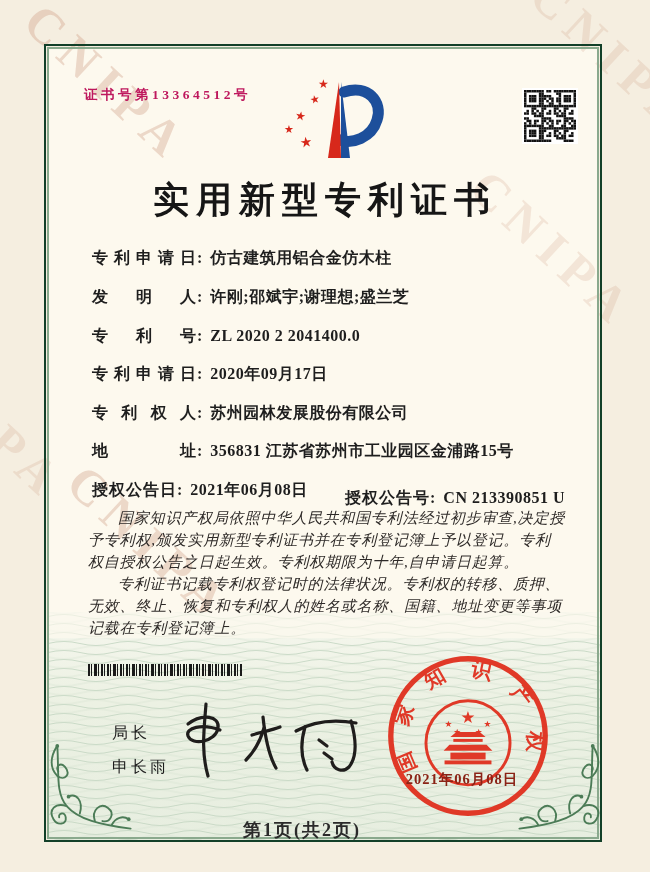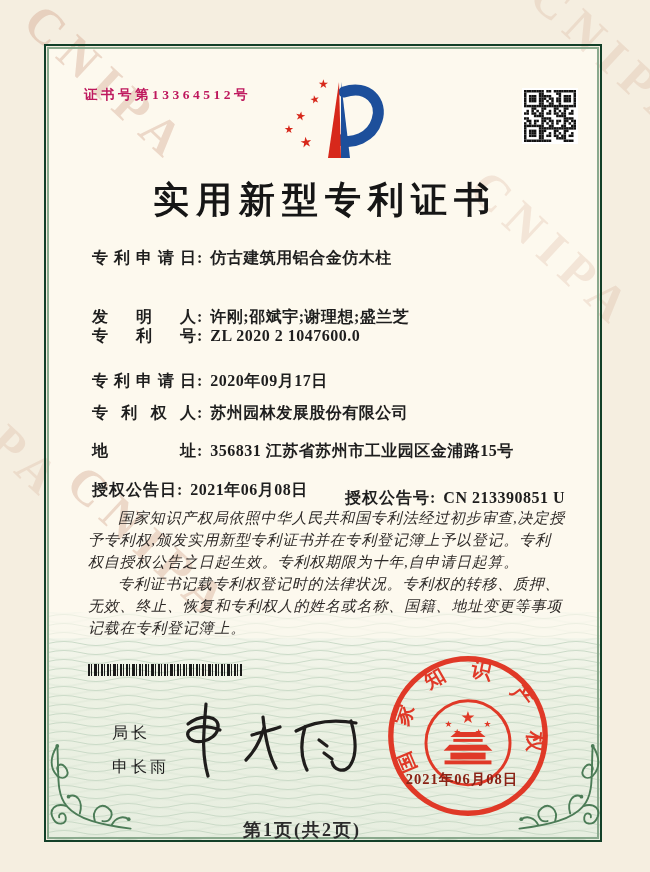--- a/index.html
+++ b/index.html
@@ -403,29 +403,29 @@
         <rect x="20" y="14" width="1" height="1" fill="#111"></rect>
         <rect x="20" y="15" width="1" height="1" fill="#111"></rect>
       </svg>
 
     <div class="title">实用新型专利证书</div>
 
     <div class="frow" style="top:248px;">
       <span class="flabel">专利申请日</span><span class="fcolon">:</span>
       <span class="fvalue">仿古建筑用铝合金仿木柱</span>
     </div>
-    <div class="frow" style="top:287px;margin-top:20px;">
+    <div class="frow" style="top:287px;">
       <span class="flabel">发明人</span><span class="fcolon">:</span>
       <span class="fvalue">许刚;邵斌宇;谢理想;盛兰芝</span>
     </div>
     <div class="frow" style="top:326px;">
       <span class="flabel">专利号</span><span class="fcolon">:</span>
-      <span class="fvalue">ZL 2020 2 1047600.0</span>
-    </div>
-    <div class="frow" style="top:364px;margin-top:7px;">
+      <span class="fvalue">ZL 2020 2 2041400.0</span>
+    </div>
+    <div class="frow" style="top:364px;">
       <span class="flabel">专利申请日</span><span class="fcolon">:</span>
       <span class="fvalue">2020年09月17日</span>
     </div>
     <div class="frow" style="top:403px;">
       <span class="flabel">专利权人</span><span class="fcolon">:</span>
       <span class="fvalue">苏州园林发展股份有限公司</span>
     </div>
     <div class="frow" style="top:441px;">
       <span class="flabel">地址</span><span class="fcolon">:</span>
       <span class="fvalue">356831 江苏省苏州市工业园区金浦路15号</span>

